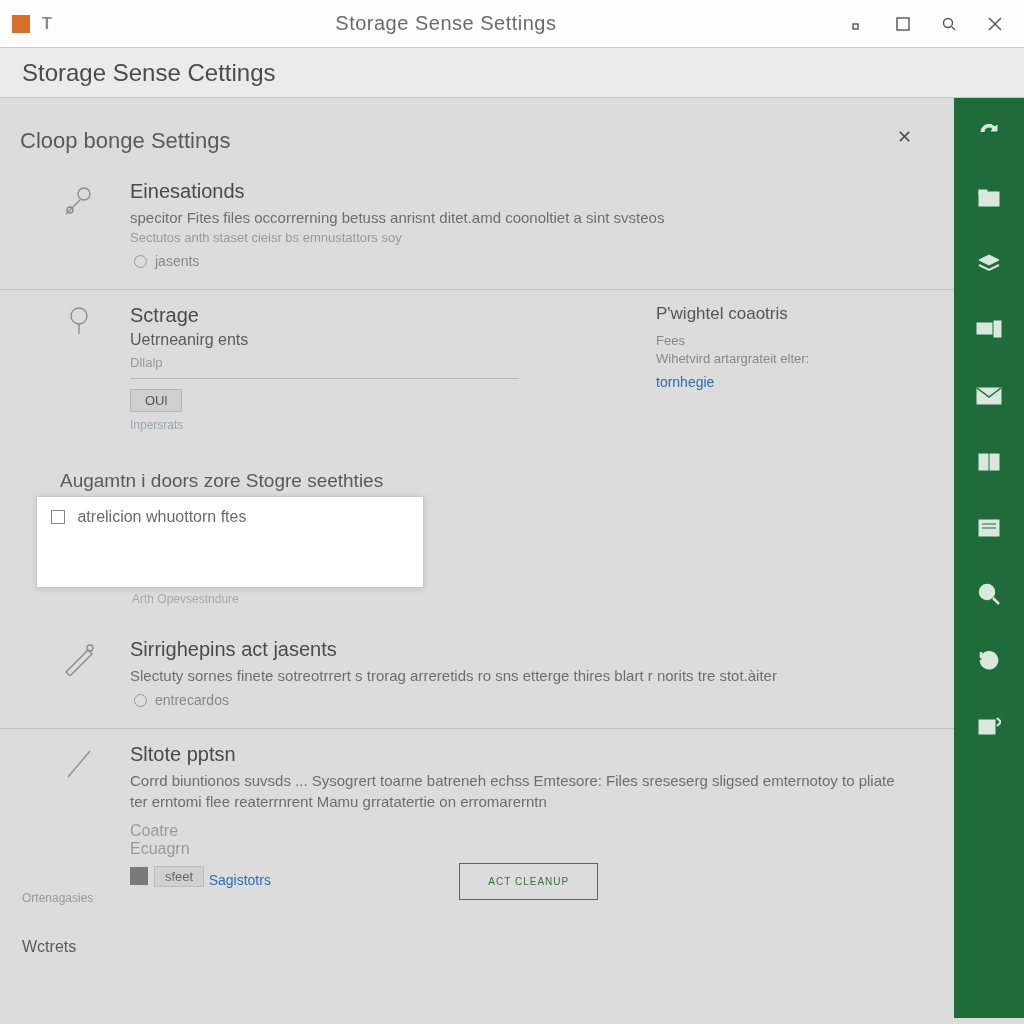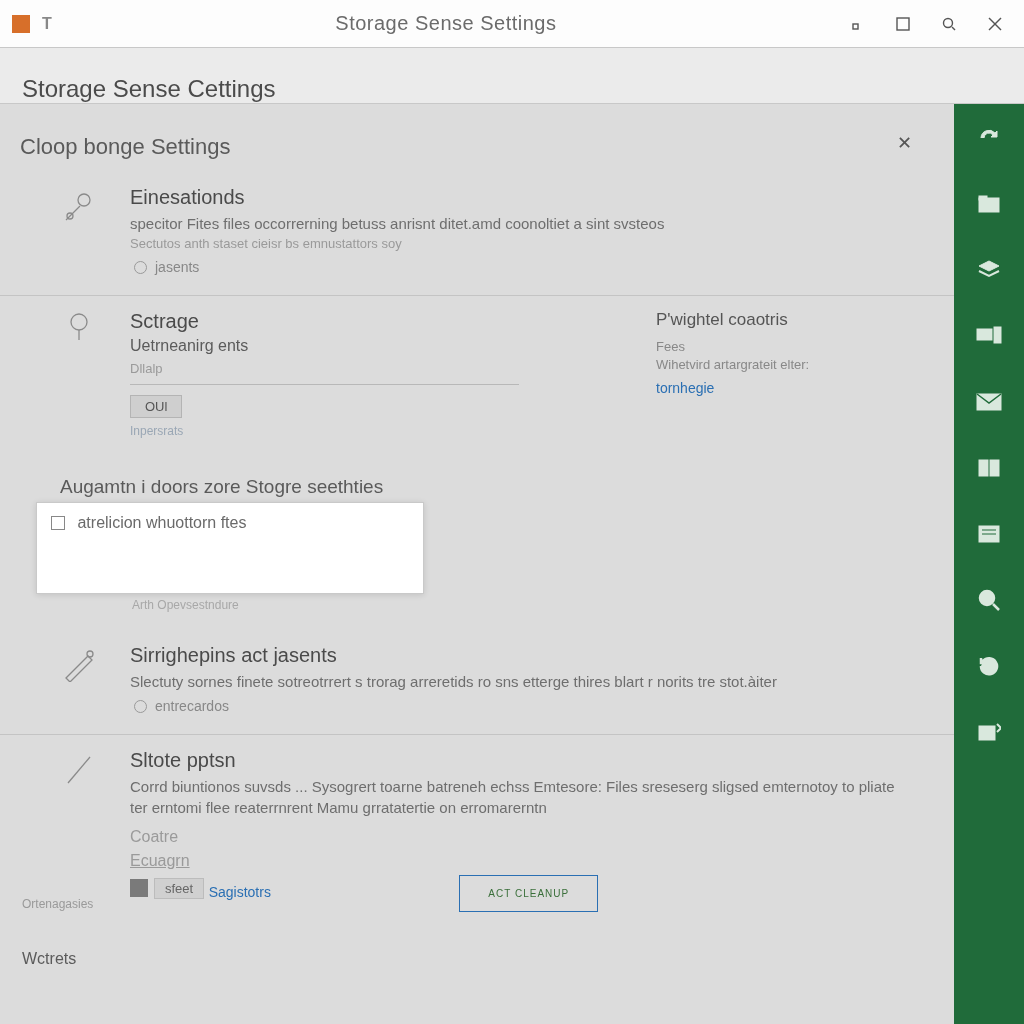--- a/index.html
+++ b/index.html
@@ -4,21 +4,21 @@
 <style>
 * { box-sizing: border-box; margin: 0; padding: 0; font-family: "Segoe UI", Arial, sans-serif; }
 html,body { width:1024px; height:1024px; background:#dcdcdc; overflow:hidden; }
 
 .titlebar { height:48px; background:#fdfdfd; border-bottom:1px solid #c8c8c8; display:flex; align-items:center; padding:0 12px; gap:12px; }
 .titlebar .tb-icon { width:18px; height:18px; background:#d76f2a; }
 .titlebar .tb-text { flex:1; text-align:center; color:#6b6b6b; font-size:20px; letter-spacing:0.5px; }
 .titlebar .wbtn { width:34px; height:34px; display:flex; align-items:center; justify-content:center; color:#555; font-size:16px; cursor:pointer; }
 .titlebar .wbtn svg { width:14px; height:14px; stroke:#555; stroke-width:1.4; fill:none; }
 
-.header { height:56px; background:#ebebeb; border-bottom:1px solid #c8c8c8; display:flex; align-items:flex-end; padding-left:22px; }
+.header { height:50px; background:#ebebeb; border-bottom:1px solid #c8c8c8; display:flex; align-items:center; padding-left:22px; }
 .header h1 { font-weight:400; color:#4b4b4b; font-size:24px; }
 
 .main { position:relative; height:calc(1024px - 48px - 56px); background:#dcdcdc; display:flex; }
 .content { flex:1; padding:0 0 0 0; overflow:hidden; position:relative; }
 
 .side { width:70px; background:#206b3a; display:flex; flex-direction:column; align-items:center; padding-top:22px; gap:42px; }
 .side .sbtn { width:28px; height:24px; cursor:pointer; display:flex; align-items:center; justify-content:center; }
 .side svg { stroke:#d9e8dd; fill:#d9e8dd; }
 
 .panel-title-row { display:flex; align-items:flex-end; padding:22px 32px 12px 20px; }
@@ -178,21 +178,21 @@
     <div class="section" style="border-bottom:none;position:relative;">
       <div class="sec-icon">
         <svg viewBox="0 0 34 34">
             <line x1="6" y1="30" x2="28" y2="4"></line>
           </svg>
       </div>
       <div class="sec-body" style="position:relative;">
         <div class="sec-head">Sltote pptsn</div>
         <div class="sec-sub">Corrd biuntionos suvsds ... Sysogrert toarne batreneh echss Emtesore: Files sreseserg sligsed emternotoy to pliate ter erntomi flee reaterrnrent Mamu grratatertie on erromarerntn</div>
         <div class="small-label">Coatre</div>
-        <div class="small-label" style="margin-top:6px;text-decoration:underline;">Ecuagrn</div>
+        <div class="small-label" style="margin-top:0;">Ecuagrn</div>
         <span class="left-mini" style="top:148px;left:-108px;">Ortenagasies</span>
         <div class="tiny-chip">
           <div class="tc-icon"></div>
           <div class="tc-text">sfeet</div>
         </div>
         <a class="sugg-link">Sagistotrs</a>
         <button class="cleanup-btn">ACT CLEANUP</button>
       </div>
     </div>
 

